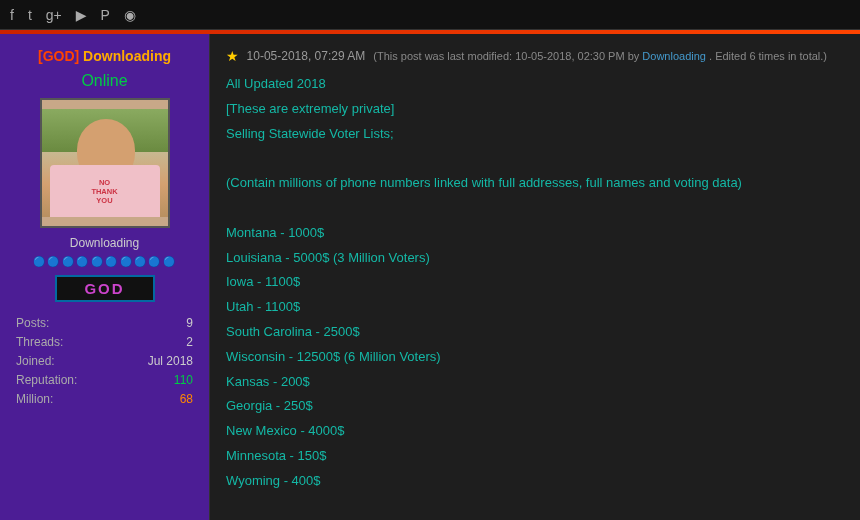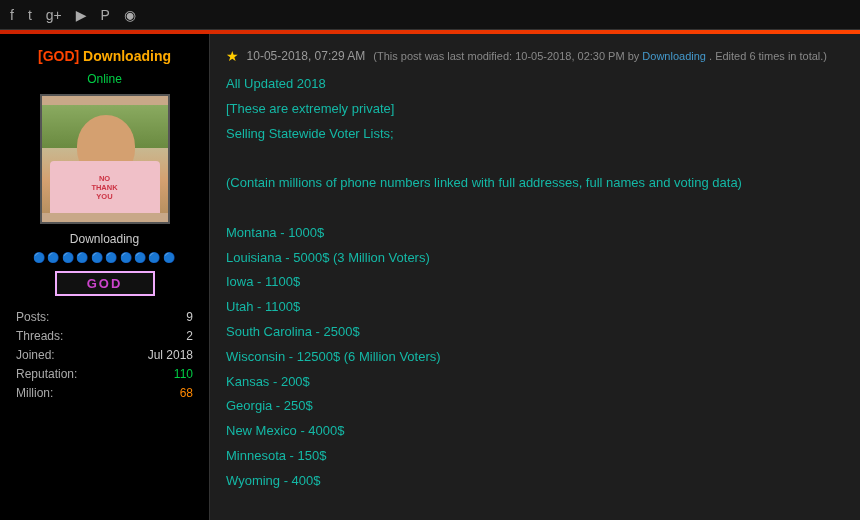--- a/index.html
+++ b/index.html
@@ -37,21 +37,21 @@
 
     
     .main-layout {
       display: flex;
       height: calc(520px - 34px);
     }
 
     
     .sidebar {
       width: 210px;
-      background: #000000;
+      background: #4c1d95;
       border-right: 1px solid #333;
       padding: 14px 10px;
       flex-shrink: 0;
     }
 
     .username-header {
       text-align: center;
       margin-bottom: 8px;
     }
     .username-prefix {
@@ -60,21 +60,21 @@
       font-size: 14px;
     }
     .username-name {
       color: #ffaa00;
       font-weight: bold;
       font-size: 14px;
     }
     .online-status {
       text-align: center;
       color: #00cc44;
-      font-size: 12px;
+      font-size: 16px;
       margin-bottom: 8px;
     }
 
     .avatar-container {
       width: 130px;
       height: 130px;
       margin: 0 auto 8px;
       border: 2px solid #555;
       overflow: hidden;
       background: #c8a888;
@@ -109,25 +109,25 @@
     .small-icon {
       font-size: 10px;
       color: #888;
     }
 
     .god-badge {
       display: block;
       width: 100px;
       margin: 0 auto 10px;
       background: #111;
-      border: 2px solid #f0abfc;
+      border: 2px solid #0369a1;
       text-align: center;
       color: #cc44cc;
       font-weight: bold;
-      font-size: 13px;
+      font-size: 15px;
       padding: 3px 0;
       letter-spacing: 2px;
     }
 
     .profile-stats {
       padding: 4px 6px;
     }
     .stat-row {
       display: flex;
       justify-content: space-between;

